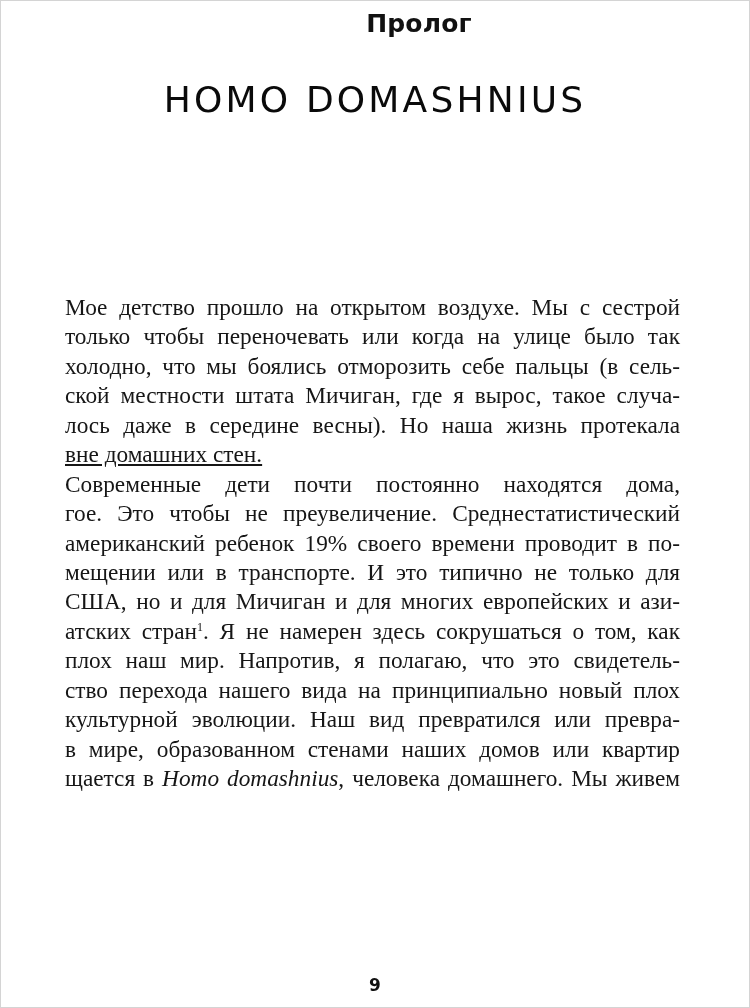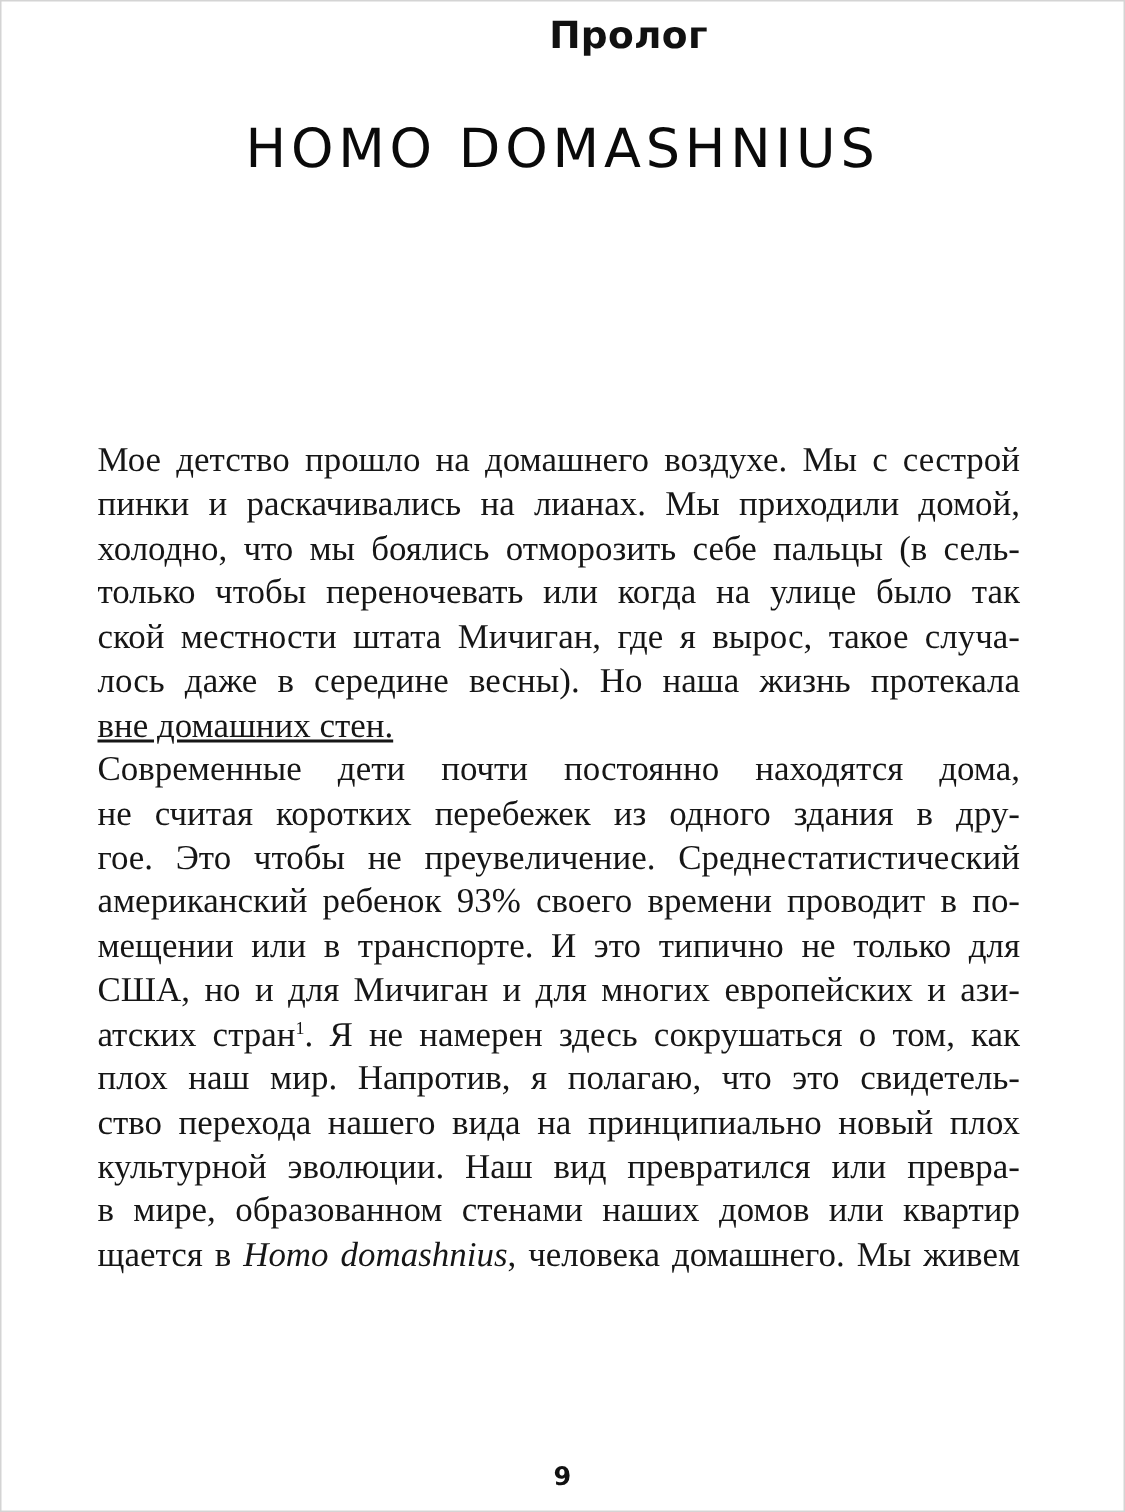--- a/index.html
+++ b/index.html
@@ -93,32 +93,30 @@
 </head>
 <body>
 
 <div class="page">
 
   <div class="chapter-label">Пролог</div>
   <div class="chapter-title">HOMO DOMASHNIUS</div>
 
   <div class="body-text">
 
-    <span class="line">Мое детство прошло на домашнего воздухе. Мы с сестрой</span>
-    <span class="line">пинки и раскачивались на лианах. Мы приходили домой,</span>
+    <span class="line">Мое детство прошло на открытом воздухе. Мы с сестрой</span>
+    <span class="line">только чтобы переночевать или когда на улице было так</span>
     <span class="line">холодно, что мы боялись отморозить себе пальцы (в сель-</span>
-    <span class="line">только чтобы переночевать или когда на улице было так</span>
     <span class="line">ской местности штата Мичиган, где я вырос, такое случа-</span>
     <span class="line">лось даже в середине весны). Но наша жизнь протекала</span>
     <span class="line last">вне домашних стен.</span>
 
     <span class="line">Современные дети почти постоянно находятся дома,</span>
-    <span class="line">не считая коротких перебежек из одного здания в дру-</span>
     <span class="line">гое. Это чтобы не преувеличение. Среднестатистический</span>
-    <span class="line">американский ребенок 93% своего времени проводит в по-</span>
+    <span class="line">американский ребенок 19% своего времени проводит в по-</span>
     <span class="line">мещении или в транспорте. И это типично не только для</span>
     <span class="line">США, но и для Мичиган и для многих европейских и ази-</span>
     <span class="line"><span>атских стран</span><sup class="fn">1</sup><span>. Я не намерен здесь сокрушаться о том, как</span></span>
     <span class="line">плох наш мир. Напротив, я полагаю, что это свидетель-</span>
     <span class="line">ство перехода нашего вида на принципиально новый плох</span>
     <span class="line">культурной эволюции. Наш вид превратился или превра-</span>
     <span class="line">в мире, образованном стенами наших домов или квартир</span>
     <span class="line"><span>щается в </span><em>Homo domashnius</em><span>, человека домашнего. Мы живем</span></span>
   </div>
 

